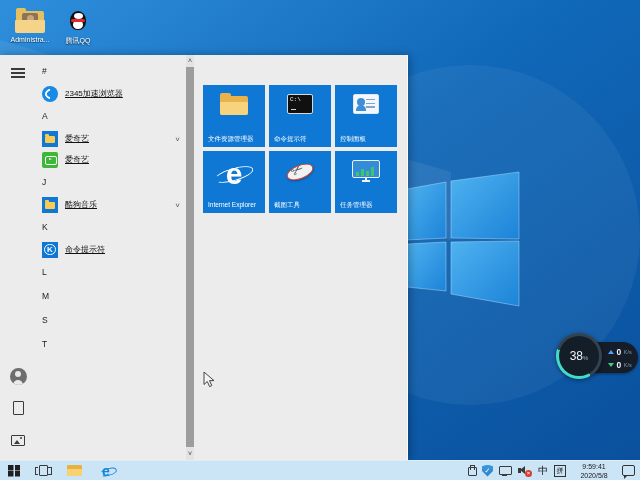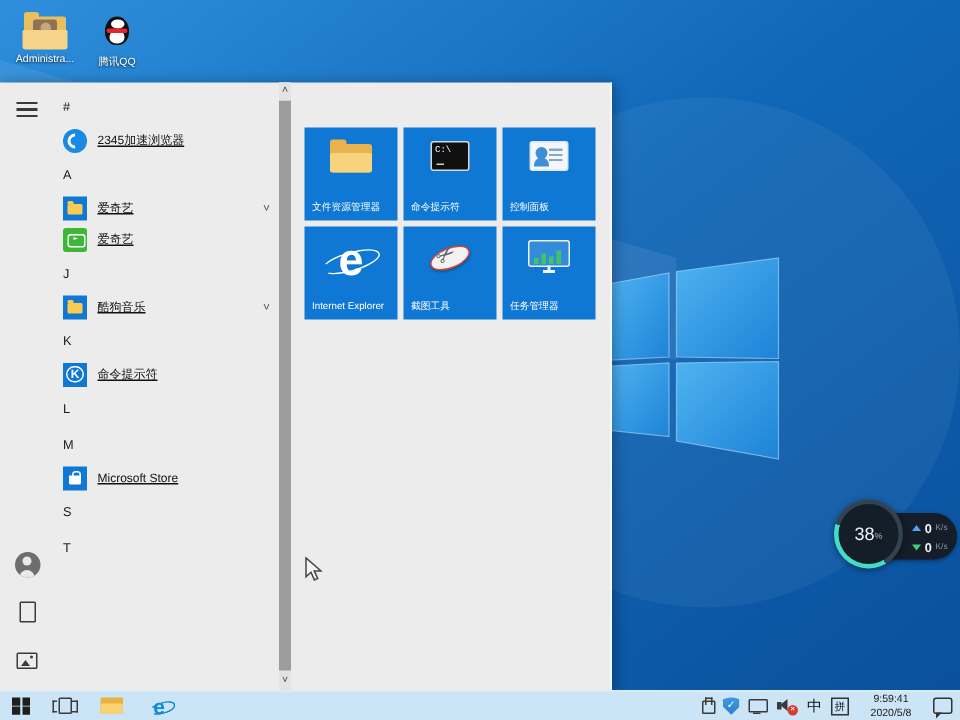--- a/index.html
+++ b/index.html
@@ -295,24 +295,20 @@
             <span class="kglyph">K</span>
           </span>
         <span class="row-label">命令提示符</span>
       </div>
       <div class="row header">
           <span class="hdr-label">L</span>
         </div>
       <div class="row header">
           <span class="hdr-label">M</span>
         </div>
-      <div class="row item">
-        <span class="ic tile-bg ic-store"></span>
-        <span class="row-label">Microsoft Store</span>
-      </div>
       <div class="row header">
           <span class="hdr-label">S</span>
         </div>
       <div class="row header">
           <span class="hdr-label">T</span>
         </div>
     </div>
 
     <div class="scrollbar">
       <div class="scroll-thumb"></div>

